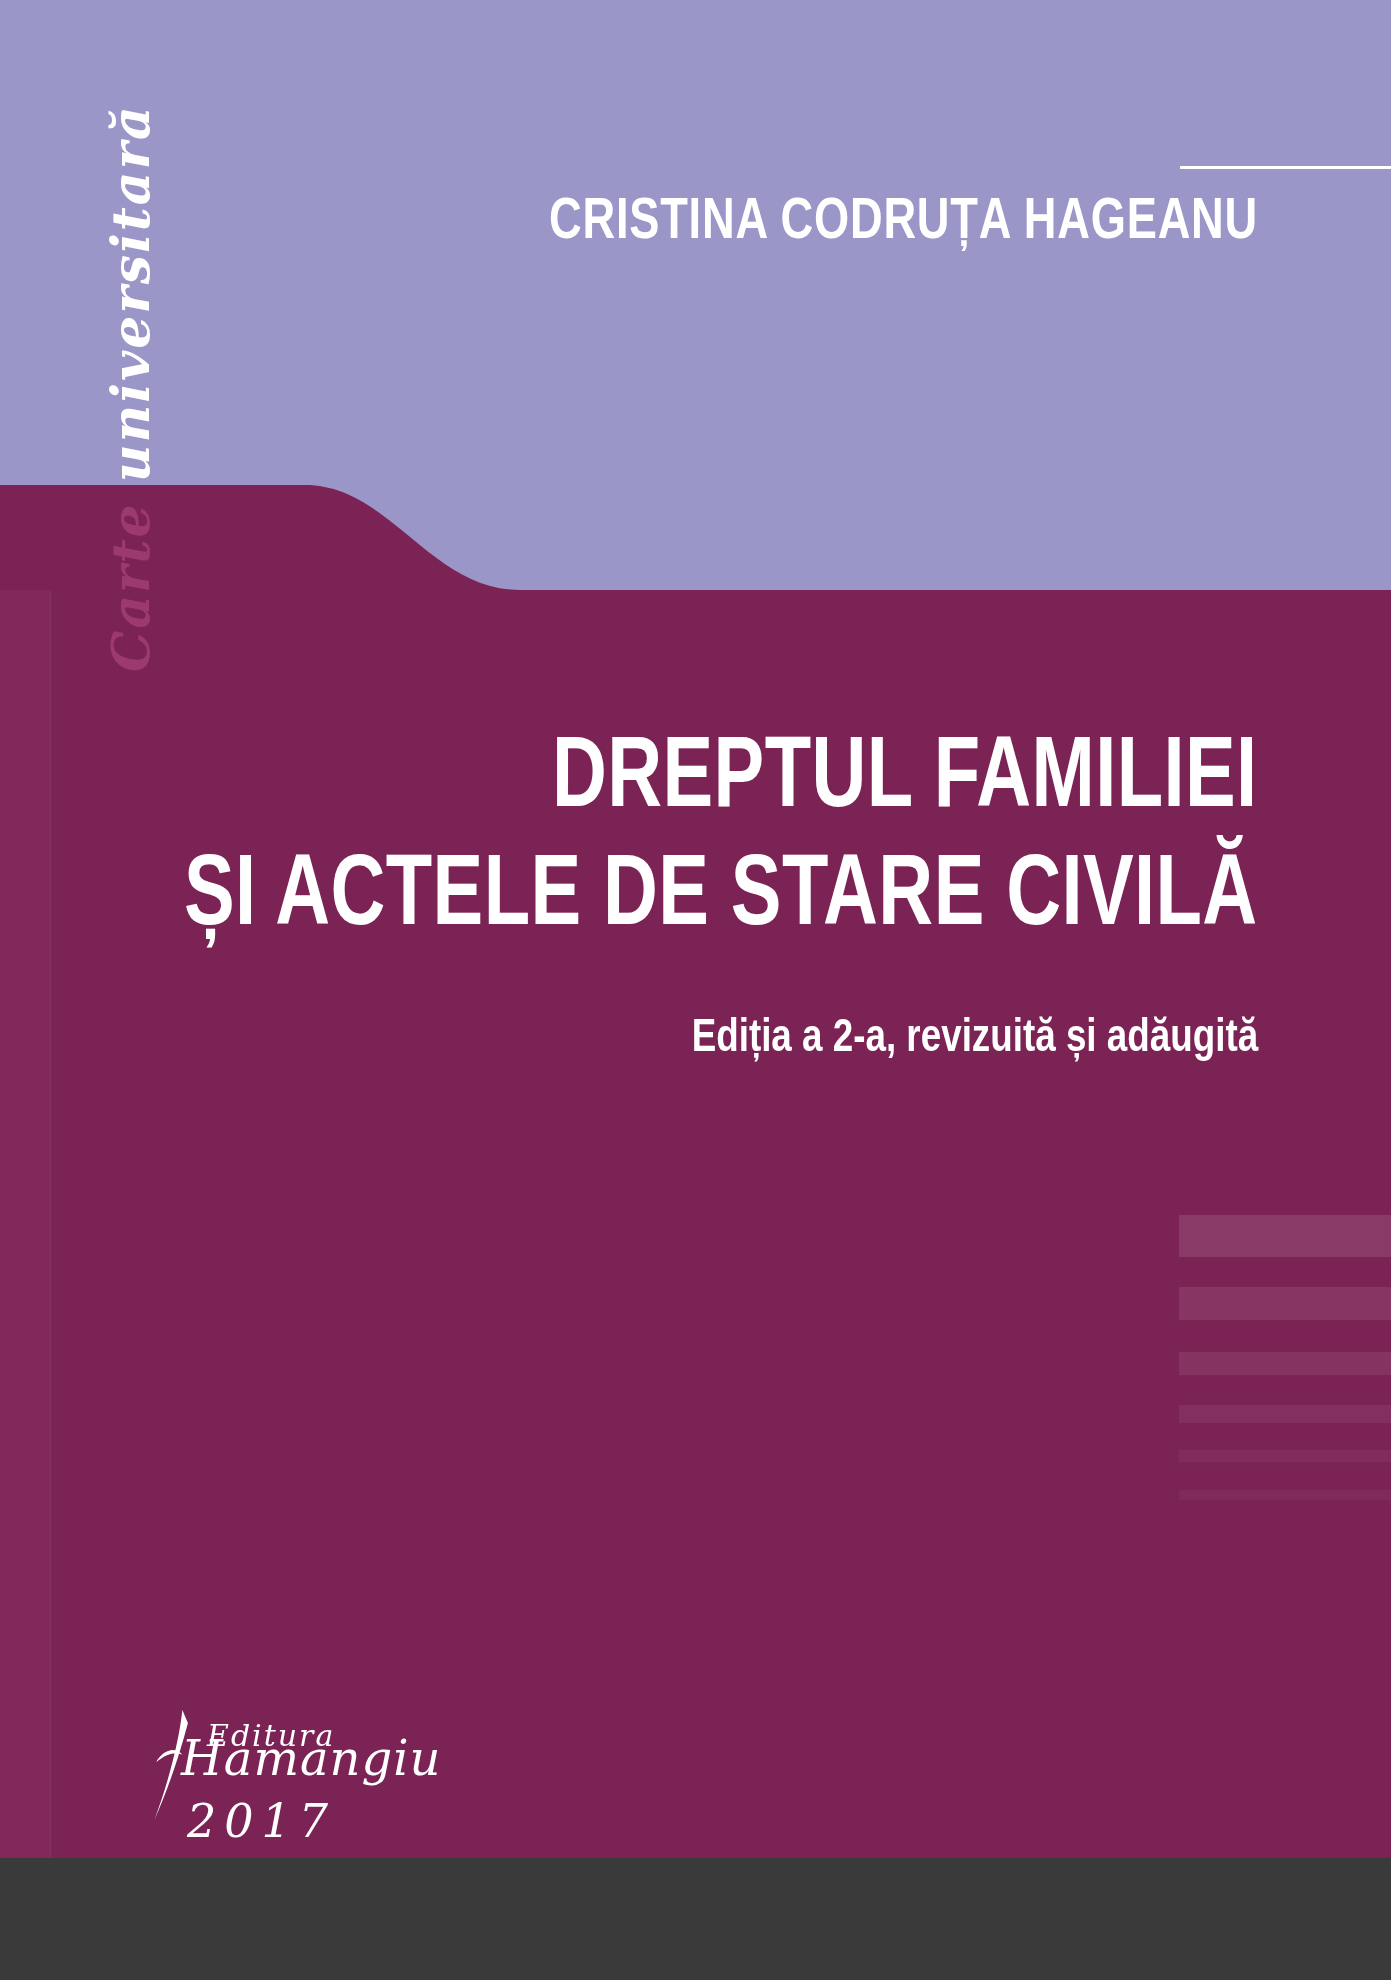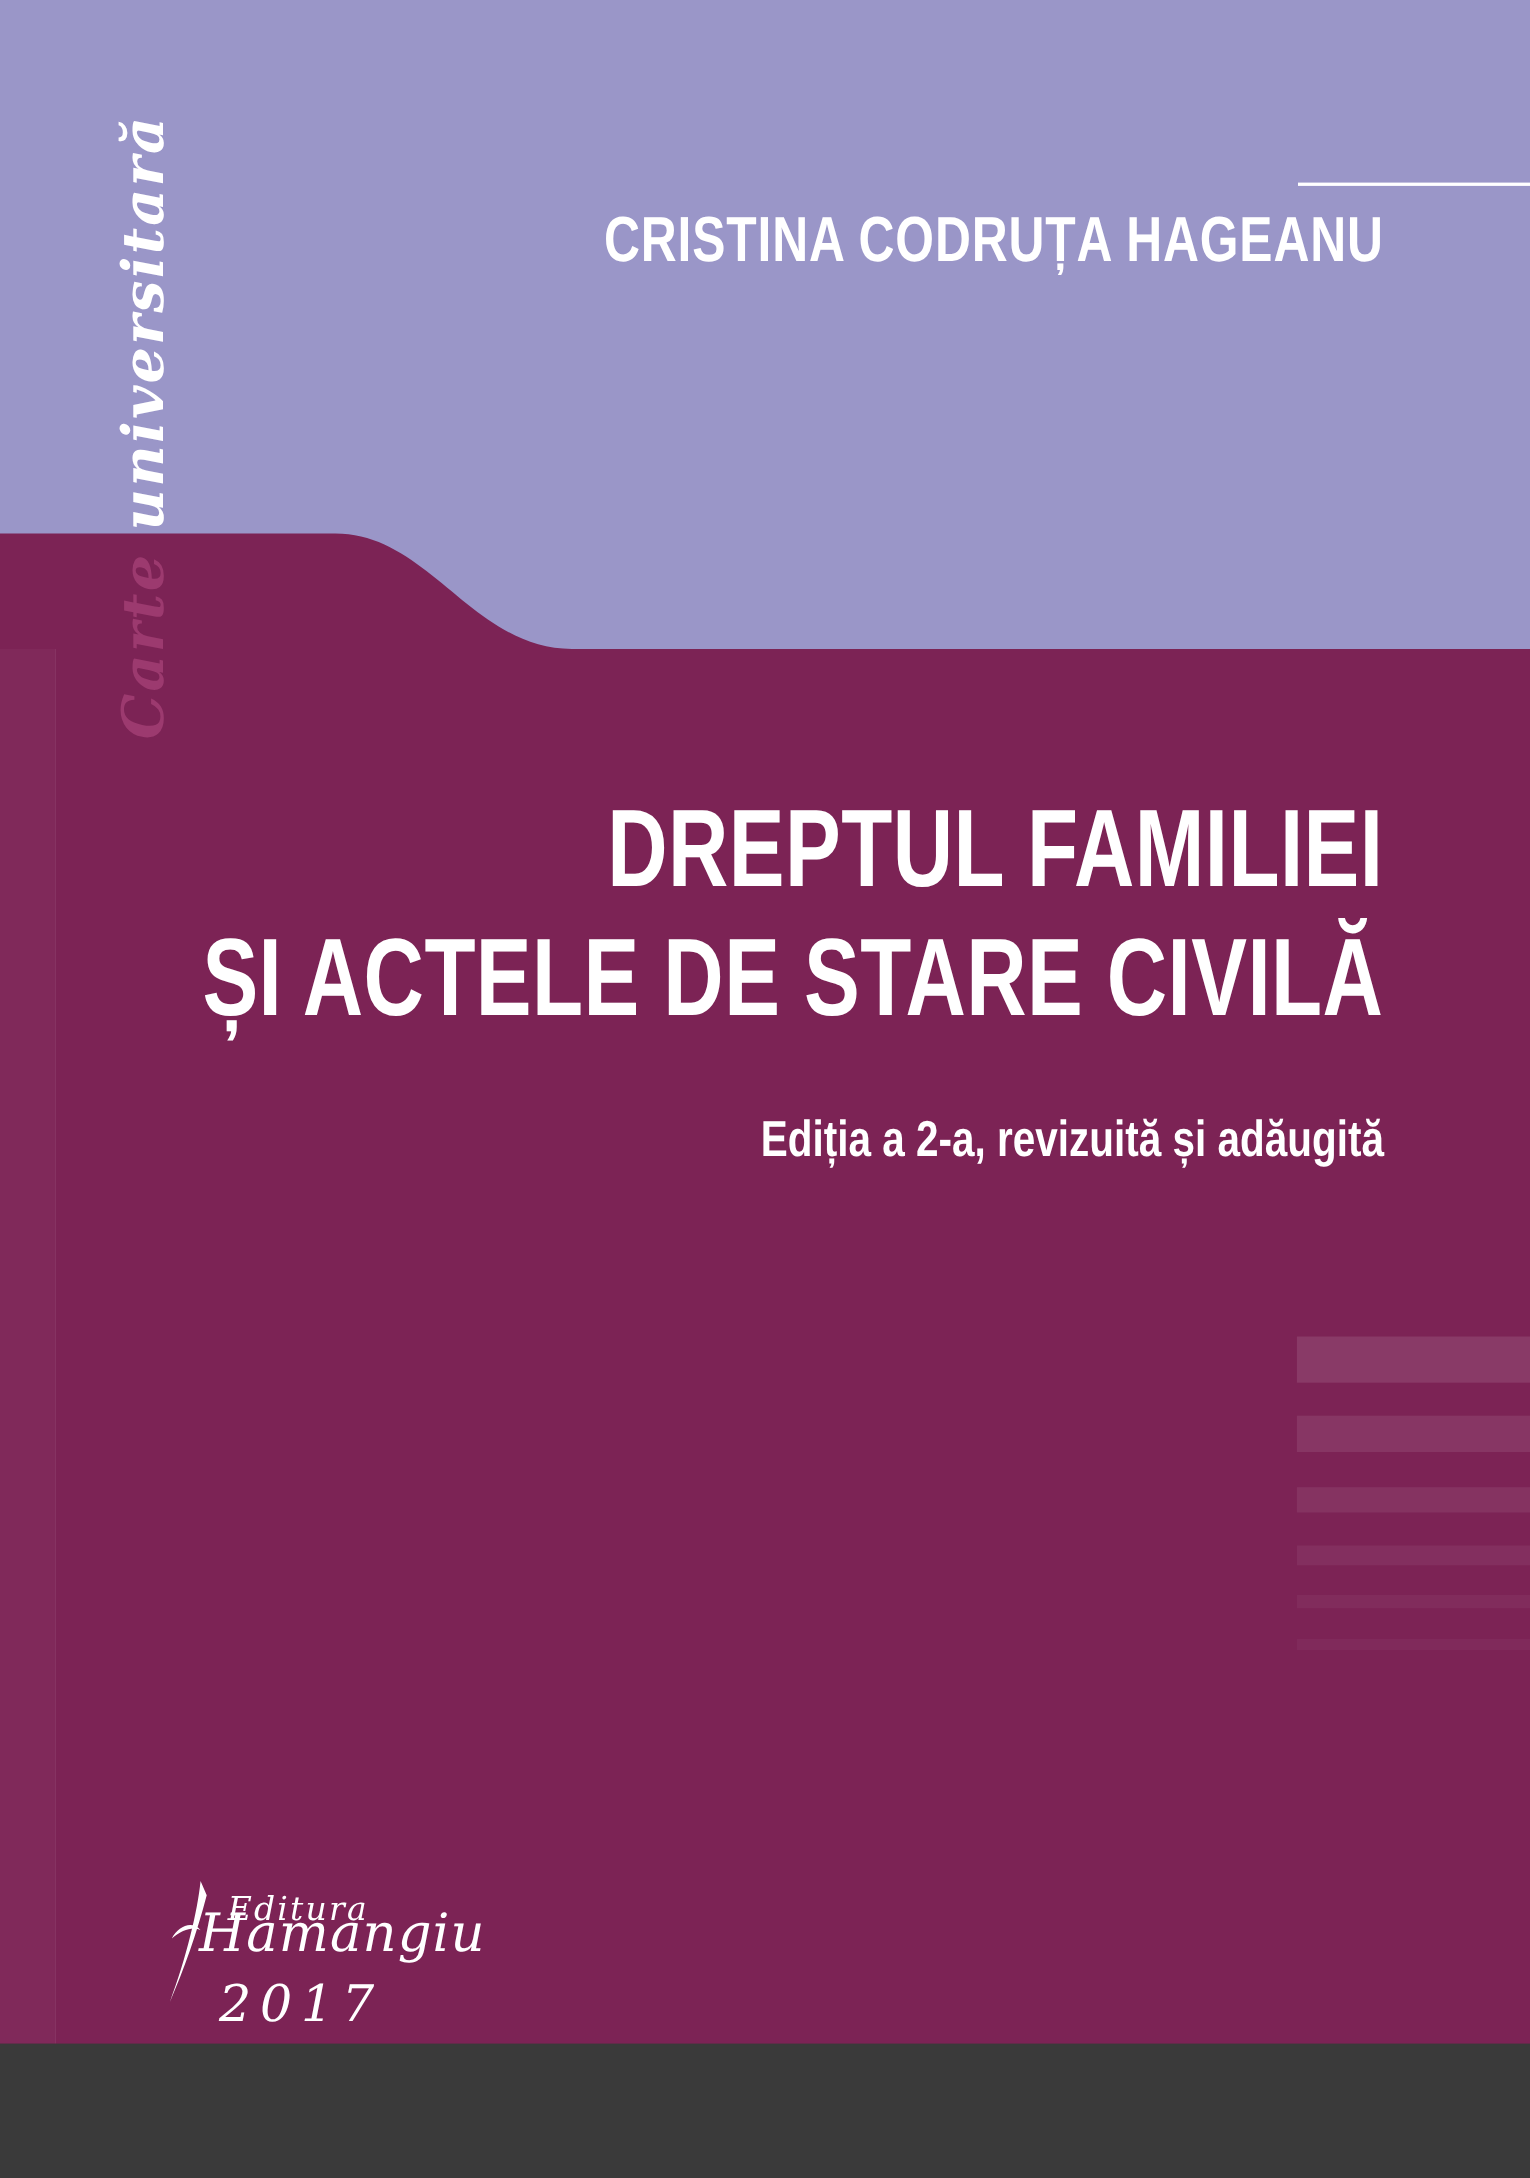--- a/index.html
+++ b/index.html
@@ -48,21 +48,21 @@
   .spine-crease{position:absolute;left:0;top:590px;bottom:0;width:50px;
     background:rgba(255,255,255,.03);border-right:1px solid rgba(255,255,255,.05);}
   .logo{
     position:absolute;left:133px;top:1706px;width:340px;height:140px;
     color:var(--text-white);
     font-family:"DejaVu Serif", serif;font-style:italic;font-weight:normal;
   }
   .logo .swoosh{position:absolute;left:18px;top:4px;width:44px;height:112px;}
   .logo .editura{position:absolute;left:74px;top:12px;font-size:30px;letter-spacing:2px;}
   .logo .hamangiu{position:absolute;left:48px;top:24px;font-size:48px;letter-spacing:1px;}
-  .logo .year{position:absolute;left:54px;top:88px;font-size:46px;letter-spacing:8px;margin-left:12px;}
+  .logo .year{position:absolute;left:54px;top:88px;font-size:46px;letter-spacing:8px;}
 </style>
 </head>
 <body>
 
 <div class="cover">
 
   <svg class="top-panel" viewBox="0 0 1391 600" preserveAspectRatio="none" aria-hidden="true">
     <path d="M0,0 H1391 V590 H520 C430,590 390,485 305,485 H0 Z" fill="#9a96c8"></path>
   </svg>
 

